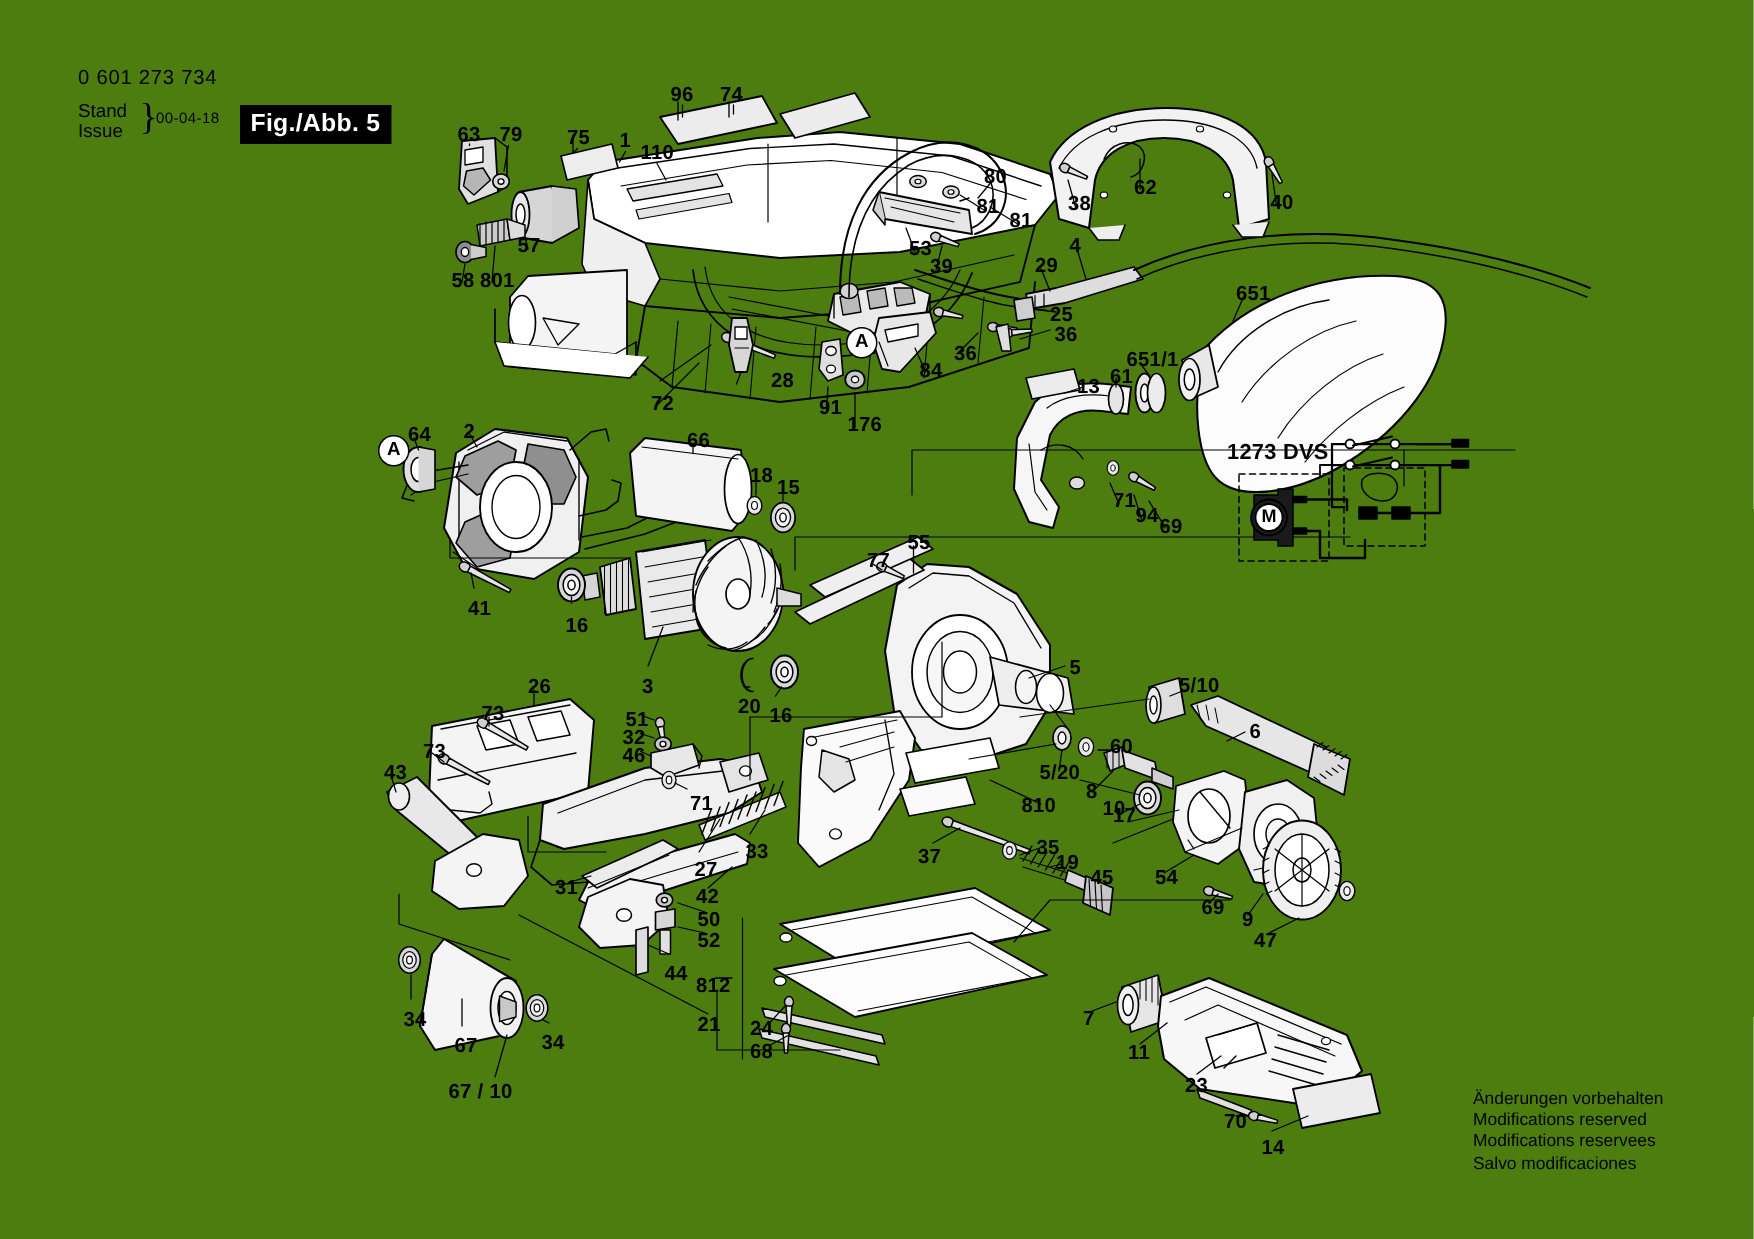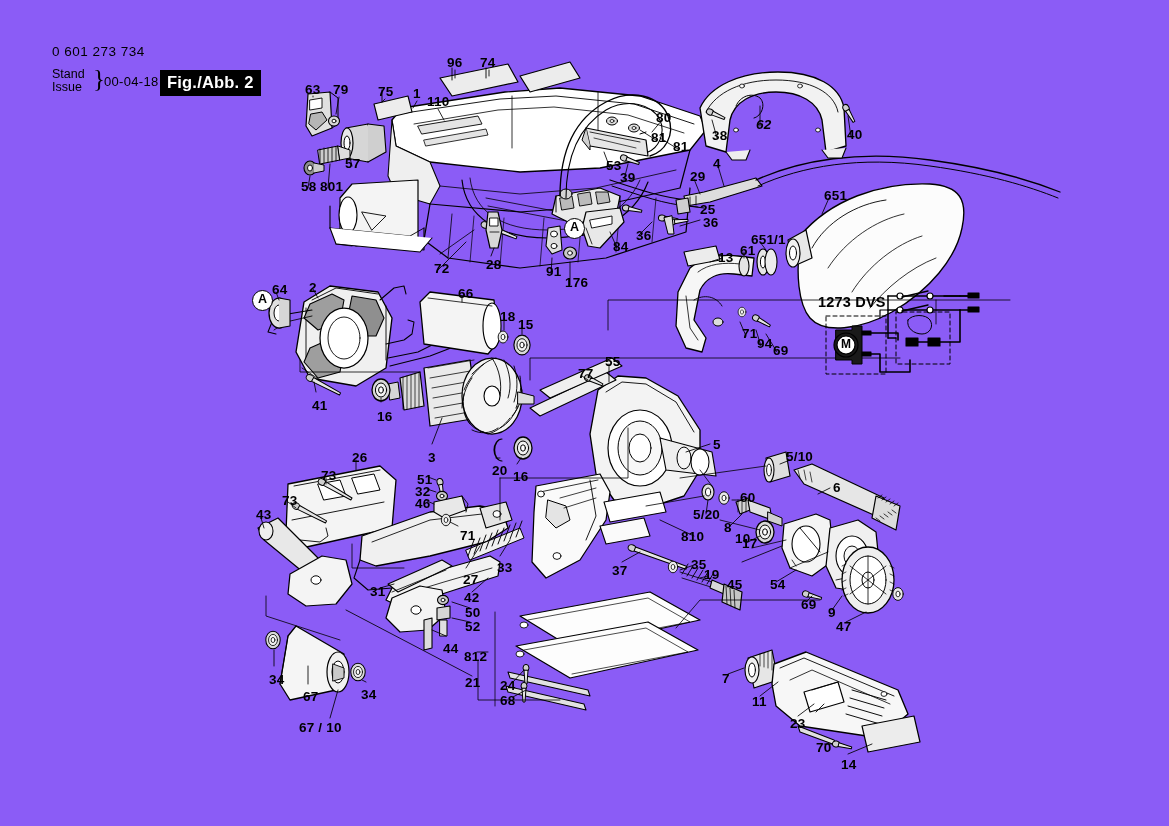--- a/index.html
+++ b/index.html
@@ -1,28 +1,28 @@
 <!DOCTYPE html>
 <html><head>
 <meta charset="utf-8">
 <style>
   html,body{margin:0;padding:0;background:#ffffff;}
   body{
     width:1169px;height:826px;position:relative;overflow:hidden;
     font-family:"Liberation Sans", sans-serif;color:#000;
   }
-  #page{position:absolute;left:0;top:0;width:1169px;height:826px;background:#8b5cf6;}
+  #page{position:absolute;left:0;top:0;width:1169px;height:826px;background:#4d7c0f;}
 
   
   #header{position:absolute;left:0;top:0;width:1169px;height:110px;}
   #partnumber{position:absolute;left:52px;top:44px;font-size:13.5px;letter-spacing:.5px;font-weight:400;}
   #stand-issue{position:absolute;left:52px;top:68px;font-size:12.5px;line-height:13px;}
   #stand-issue .l1,#stand-issue .l2{display:block;}
   #brace{position:absolute;left:93px;top:66px;font-size:25px;line-height:25px;font-family:"Liberation Serif",serif;}
-  #issue-date{position:absolute;left:104px;top:74px;font-size:13px;letter-spacing:.3px;}
+  #issue-date{position:absolute;left:104px;top:74px;font-size:10px;letter-spacing:.3px;}
   #figtag{position:absolute;left:160px;top:70px;background:#000;color:#fff;font-size:16.5px;
           font-weight:bold;padding:3px 7px 4px 7px;letter-spacing:.2px;}
 
   
   #footer{position:absolute;left:982px;top:726px;font-size:11.6px;line-height:14.2px;}
   #footer div{white-space:nowrap;}
 
   
   #drawing{position:absolute;left:0;top:0;width:1169px;height:826px;}
   #drawing svg{display:block;}
@@ -40,21 +40,21 @@
 <div id="page">
 
   <div id="header">
     <div id="partnumber">0 601 273 734</div>
     <div id="stand-issue">
       <span class="l1">Stand</span>
       <span class="l2">Issue</span>
     </div>
     <div id="brace">}</div>
     <div id="issue-date">00-04-18</div>
-    <div id="figtag">Fig./Abb. 2</div>
+    <div id="figtag">Fig./Abb. 5</div>
   </div>
 
   <div id="drawing">
   <svg width="1169" height="826" viewBox="0 0 1169 826" xmlns="http://www.w3.org/2000/svg">
     <defs>
       <g id="screwlong">
         <ellipse cx="0" cy="0" rx="4" ry="3.2" fill="#cfcfcf" stroke="#000" stroke-width="1"></ellipse>
         <path d="M3,-2.2 L34,-1.2 L34,1.2 L3,2.2 Z" fill="#e6e6e6" stroke="#000" stroke-width="1"></path>
       </g>
       <g id="screwshort">
@@ -831,36 +831,36 @@
       <div class="lbl" style="left: 480px; top: 56px;">74</div>
       <div class="lbl" style="left: 305px; top: 83px;">63</div>
       <div class="lbl" style="left: 333px; top: 83px;">79</div>
       <div class="lbl" style="left: 378px; top: 85px;">75</div>
       <div class="lbl" style="left: 413px; top: 87px;">1</div>
       <div class="lbl" style="left: 427px; top: 95px;">110</div>
       <div class="lbl" style="left: 656px; top: 111px;">80</div>
       <div class="lbl" style="left: 651px; top: 131px;">81</div>
       <div class="lbl" style="left: 673px; top: 140px;">81</div>
       <div class="lbl" style="left: 712px; top: 129px;">38</div>
-      <div class="lbl" style="left: 756px; top: 118px; font-style: italic;">62</div>
+      <div class="lbl" style="left: 756px; top: 118px;">62</div>
       <div class="lbl" style="left: 847px; top: 128px;">40</div>
       <div class="lbl" style="left: 345px; top: 157px;">57</div>
       <div class="lbl" style="left: 606px; top: 159px;">53</div>
       <div class="lbl" style="left: 620px; top: 171px;">39</div>
       <div class="lbl" style="left: 690px; top: 170px;">29</div>
       <div class="lbl" style="left: 713px; top: 157px;">4</div>
       <div class="lbl" style="left: 301px; top: 180px;">58</div>
       <div class="lbl" style="left: 320px; top: 180px;">801</div>
       <div class="lbl" style="left: 700px; top: 203px;">25</div>
       <div class="lbl" style="left: 703px; top: 216px;">36</div>
       <div class="lbl" style="left: 824px; top: 189px; text-align: center;">651</div>
       <div class="lbl" style="left: 569px; top: 225px;">82</div>
       <div class="lbl" style="left: 613px; top: 240px;">84</div>
       <div class="lbl" style="left: 636px; top: 229px;">36</div>
-      <div class="lbl" style="left: 486px; top: 247px; margin-top: 11px;">28</div>
+      <div class="lbl" style="left: 514px; top: 247px;">28</div>
       <div class="lbl" style="left: 434px; top: 262px;">72</div>
       <div class="lbl" style="left: 546px; top: 265px;">91</div>
       <div class="lbl" style="left: 565px; top: 276px;">176</div>
       <div class="lbl" style="left: 718px; top: 251px;">13</div>
       <div class="lbl" style="left: 740px; top: 244px;">61</div>
       <div class="lbl" style="left: 751px; top: 233px;">651/1</div>
       <div class="lbl" style="left: 272px; top: 283px;">64</div>
       <div class="lbl" style="left: 309px; top: 281px;">2</div>
       <div class="lbl" style="left: 458px; top: 287px;">66</div>
       <div class="lbl" style="left: 500px; top: 310px;">18</div>
@@ -919,14 +919,20 @@
       <div class="lbl" style="left: 752px; top: 695px;">11</div>
       <div class="lbl" style="left: 790px; top: 717px;">23</div>
       <div class="lbl" style="left: 816px; top: 741px;">70</div>
       <div class="lbl" style="left: 841px; top: 758px;">14</div>
       <div class="circ" style="left: 564px; top: 218px;">A</div>
       <div class="circ" style="left: 252px; top: 290px;">A</div>
       <div class="lbl schem" style="left: 818px; top: 296px;">1273 DVS</div>
       <div class="lbl" style="left: 841px; top: 338px; color: rgb(0, 0, 0); font-size: 12px;">M</div>
     </div>
 
+  <div id="footer">
+      <div>Änderungen vorbehalten</div>
+      <div>Modifications reserved</div>
+      <div>Modifications reservees</div>
+      <div>Salvo modificaciones</div>
+    </div>
 
 </div>
 
 </body></html>

